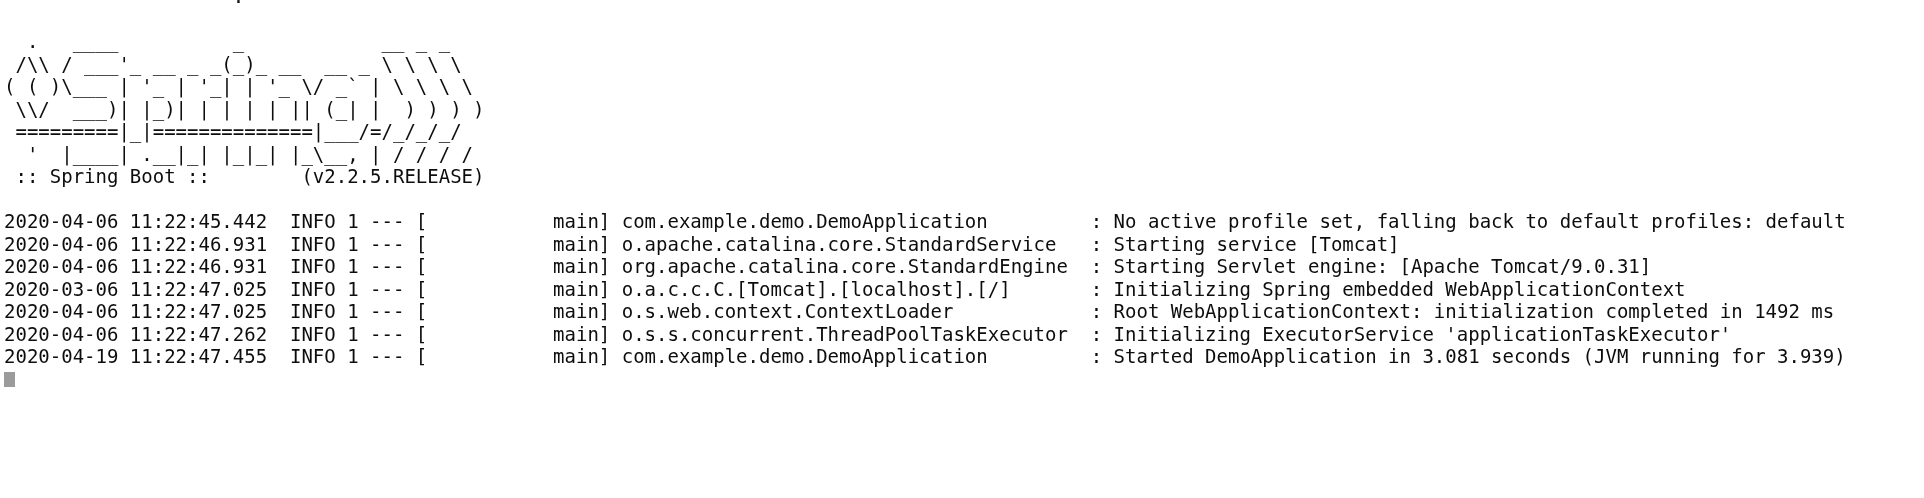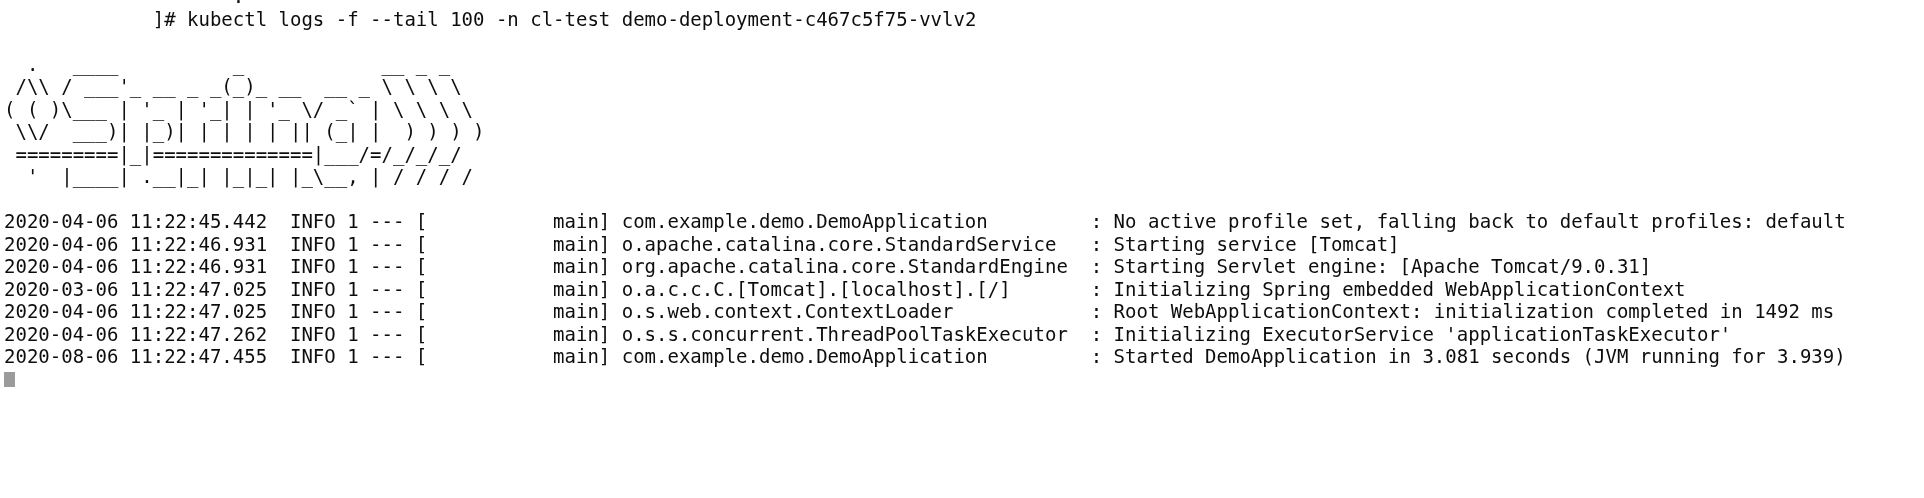--- a/index.html
+++ b/index.html
@@ -31,40 +31,40 @@
     margin-top: 4px;
   }
 </style>
 </head>
 <body>
 
 <div class="screen">
 
   <div class="line">          ~         .</div>
 
-  <div class="line"><span>             </span><span>]# kubectl logs -f --tail 100 -n cl-test demo-deployment-c467c5f75-vvlv2</span></div>
 
   <div class="line"></div>
 
   <div id="banner">
       <div class="line">  .   ____          _            __ _ _</div>
       <div class="line"> /\\ / ___'_ __ _ _(_)_ __  __ _ \ \ \ \</div>
       <div class="line">( ( )\___ | '_ | '_| | '_ \/ _` | \ \ \ \</div>
       <div class="line"> \\/  ___)| |_)| | | | | || (_| |  ) ) ) )</div>
       <div class="line"> =========|_|==============|___/=/_/_/_/</div>
       <div class="line">  '  |____| .__|_| |_|_| |_\__, | / / / /</div>
+      <div class="line"> :: Spring Boot ::        (v2.2.5.RELEASE)</div>
     </div>
 
   <div class="line"></div>
 
   <div id="log-output">
       <div class="line">2020-04-06 11:22:45.442  INFO 1 --- [           main] com.example.demo.DemoApplication         : No active profile set, falling back to default profiles: default</div>
       <div class="line">2020-04-06 11:22:46.931  INFO 1 --- [           main] o.apache.catalina.core.StandardService   : Starting service [Tomcat]</div>
       <div class="line">2020-04-06 11:22:46.931  INFO 1 --- [           main] org.apache.catalina.core.StandardEngine  : Starting Servlet engine: [Apache Tomcat/9.0.31]</div>
       <div class="line">2020-03-06 11:22:47.025  INFO 1 --- [           main] o.a.c.c.C.[Tomcat].[localhost].[/]       : Initializing Spring embedded WebApplicationContext</div>
       <div class="line">2020-04-06 11:22:47.025  INFO 1 --- [           main] o.s.web.context.ContextLoader            : Root WebApplicationContext: initialization completed in 1492 ms</div>
       <div class="line">2020-04-06 11:22:47.262  INFO 1 --- [           main] o.s.s.concurrent.ThreadPoolTaskExecutor  : Initializing ExecutorService 'applicationTaskExecutor'</div>
-      <div class="line">2020-08-06 11:22:47.455  INFO 1 --- [           main] com.example.demo.DemoApplication         : Started DemoApplication in 3.081 seconds (JVM running for 3.939)</div>
+      <div class="line">2020-04-19 11:22:47.455  INFO 1 --- [           main] com.example.demo.DemoApplication         : Started DemoApplication in 3.081 seconds (JVM running for 3.939)</div>
     </div>
 
   <div class="line"><span class="cursor"></span></div>
 
 </div>
 
 </body></html>

